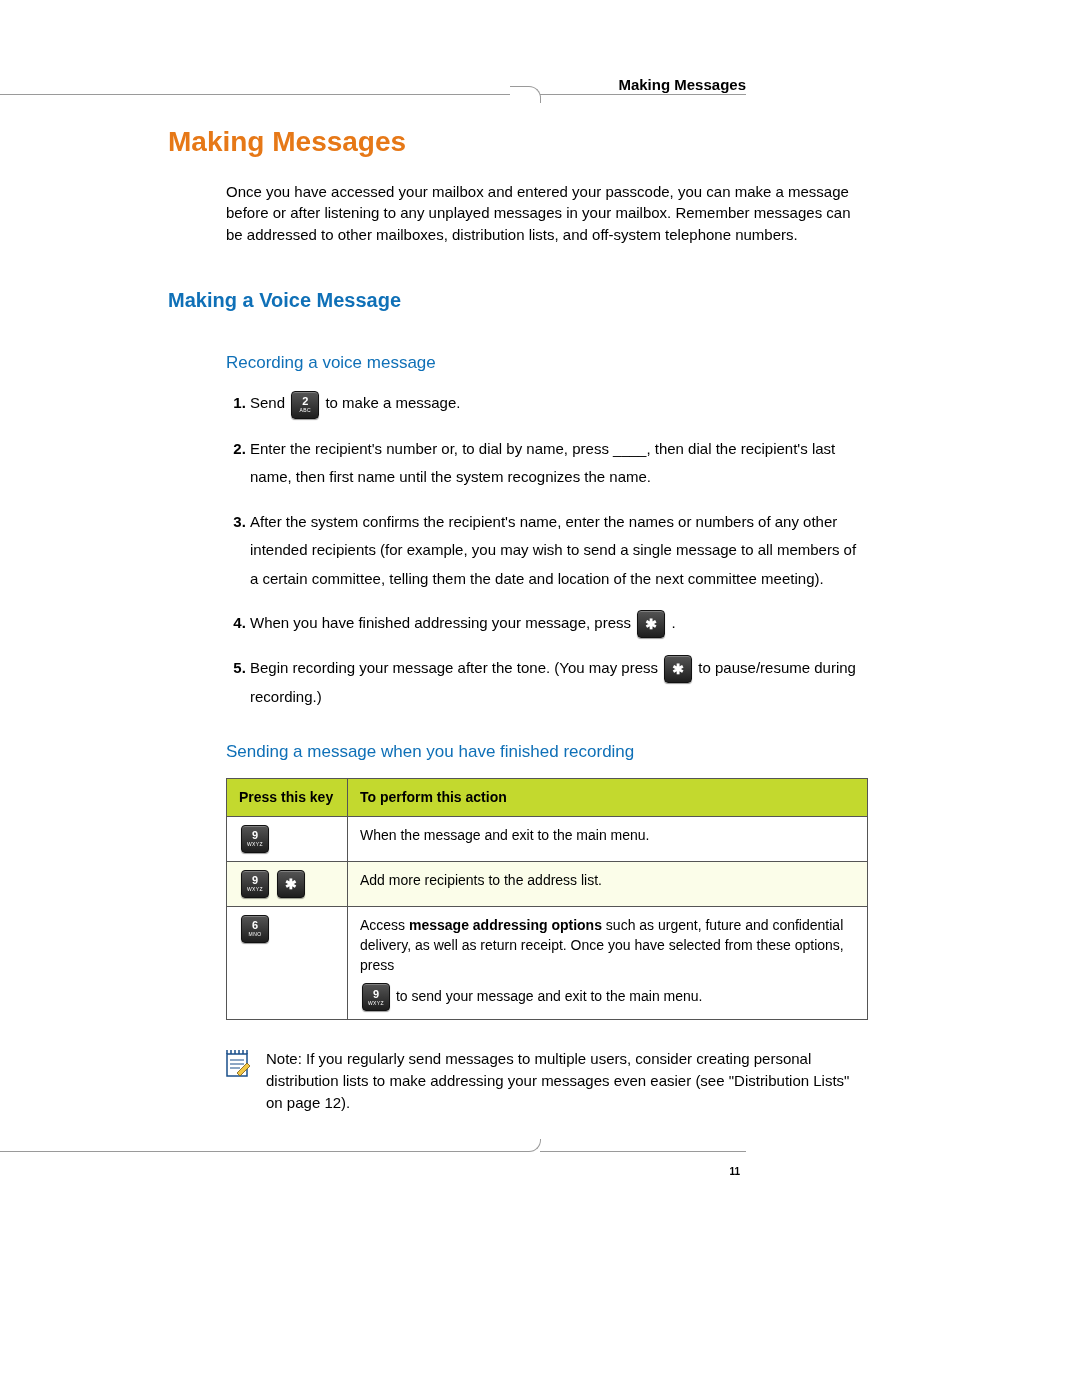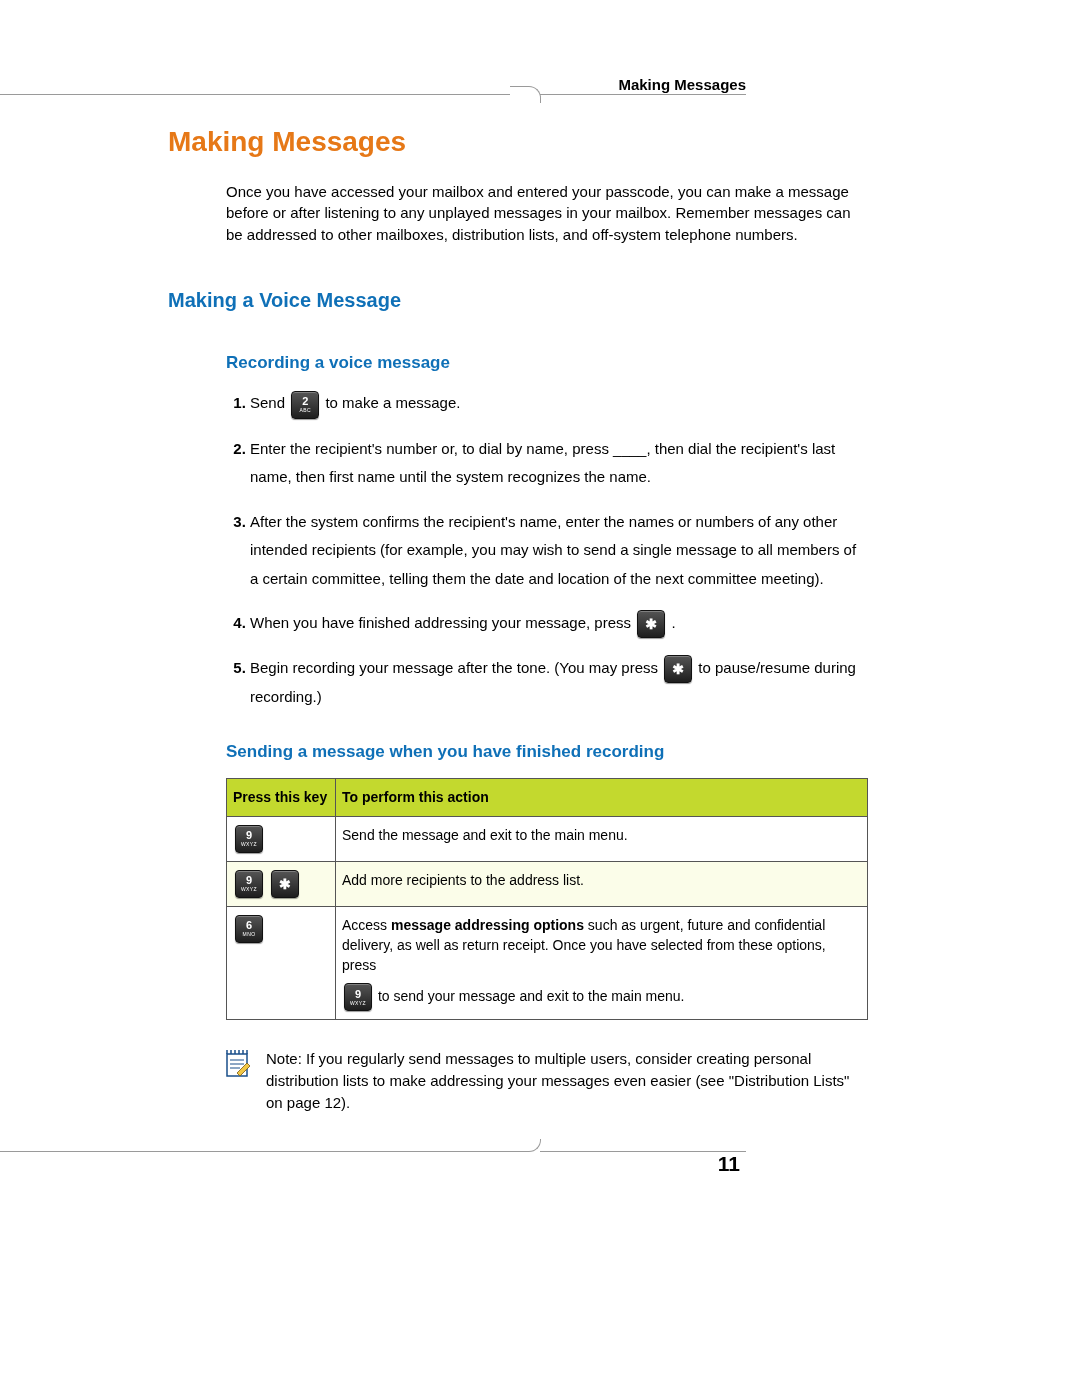--- a/index.html
+++ b/index.html
@@ -69,21 +69,21 @@
   }
   h2.section-h2 {
     color: #0f70b7;
     font-size: 20px;
     font-weight: bold;
     margin: 0 0 36px 0;
   }
   h3.section-h3 {
     color: #0f70b7;
     font-size: 17px;
-    font-weight: bold;
+    font-weight: normal;
     margin: 0 0 14px 0;
   }
   .subsection {
     margin-left: 58px;
   }
   ol.steps {
     margin: 0 0 28px 0;
     padding-left: 24px;
   }
   ol.steps li {
@@ -114,21 +114,21 @@
   .phone-key .k-sub { font-size: 5px; letter-spacing: 0.4px; margin-top: 1px; }
   .phone-key.star .k-digit { font-size: 14px; line-height: 14px; }
   .table-wrap { margin-left: 58px; }
   table.key-table {
     border-collapse: collapse;
     width: 100%;
     margin-bottom: 28px;
   }
   table.key-table th, table.key-table td {
     border: 1px solid #555;
-    padding: 8px 6px;
+    padding: 8px 12px;
     vertical-align: top;
     text-align: left;
     font-size: 14px;
   }
   table.key-table th {
     background: #c3d92e;
     font-weight: bold;
   }
   table.key-table tr.alt td { background: #fbfde9; }
   table.key-table td.keycell { width: 96px; }
@@ -171,21 +171,21 @@
     height: 12px;
     border-bottom: 1px solid #9a9a9a;
     border-right: 1px solid #9a9a9a;
     border-radius: 0 0 12px 0;
   }
   .page-number {
     position: absolute;
     right: 216px;
     bottom: 218px;
     font-weight: bold;
-    font-size: 21px;
+    font-size: 10px;
   }
 </style>
 </head>
 <body>
 
 <div class="page">
 
   <div class="running-head">Making Messages</div>
   <div class="top-rule-left"></div>
   <div class="top-rule-notch"></div>
@@ -242,21 +242,21 @@
           </tr>
         </thead>
         <tbody>
           <tr>
             <td class="keycell">
               <span class="phone-key">
                 <span class="k-digit">9</span>
                 <span class="k-sub">WXYZ</span>
               </span>
             </td>
-            <td>Send the message and exit to the main menu.</td>
+            <td>When the message and exit to the main menu.</td>
           </tr>
           <tr class="alt">
             <td class="keycell">
               <span class="phone-key">
                 <span class="k-digit">9</span>
                 <span class="k-sub">WXYZ</span>
               </span>
               <span class="phone-key star">
                 <span class="k-digit">✱</span>
               </span>

